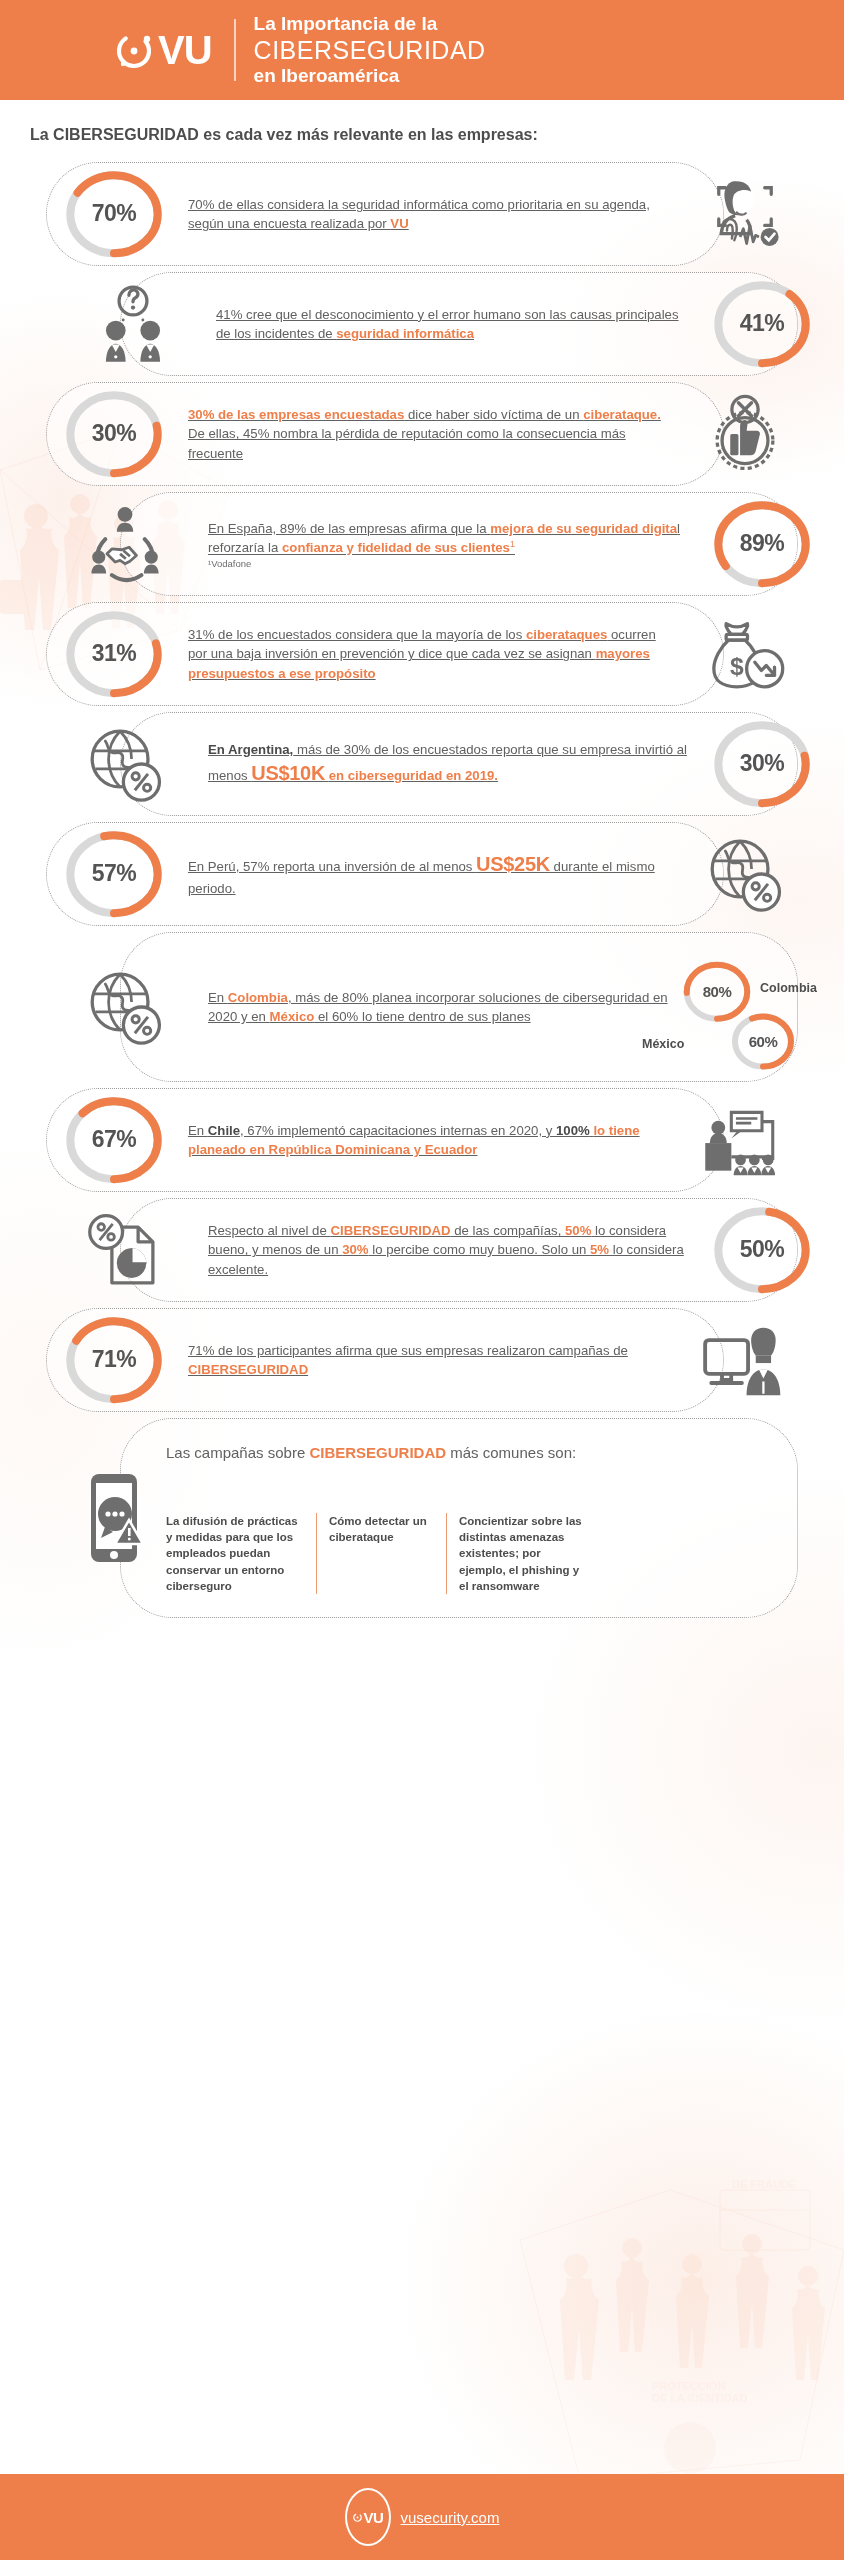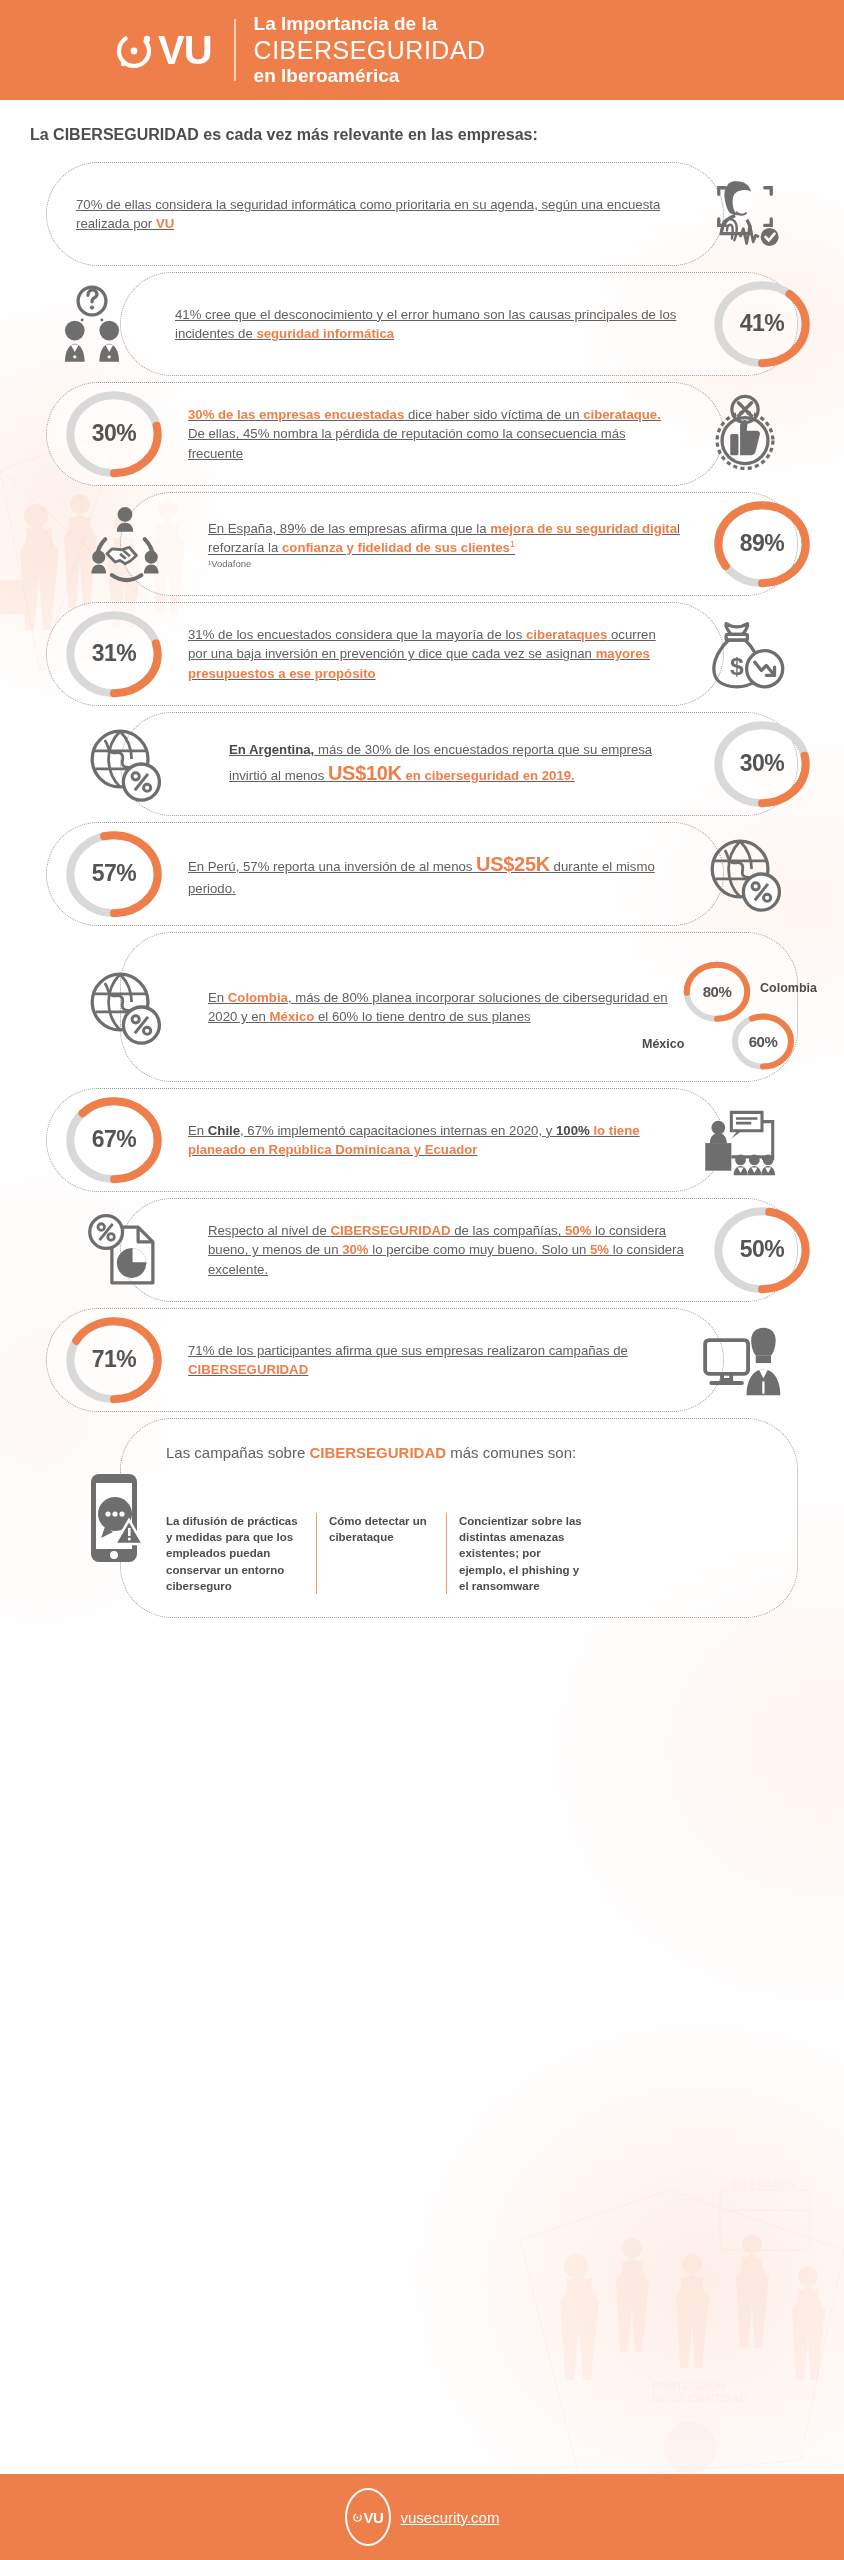--- a/index.html
+++ b/index.html
@@ -154,20 +154,29 @@
     <div class="hl3">en Iberoamérica</div>
   </div>
 </div>
 
 <div class="main">
   <div class="subtitle">La CIBERSEGURIDAD es cada vez más relevante en las empresas:</div>
   <div class="blocks" id="blocks">
       <div class="block">
         <div class="pill left"></div>
         <div class="row" style="padding-left:58px;padding-right:34px;">
+        <div style="width:112px;display:flex;justify-content:center">
+            <div class="donut" style="width:88px;height:98.56px">
+     <svg width="88" height="98.56" viewBox="0 0 88 98.56" preserveAspectRatio="none">
+       <ellipse cx="44" cy="49.28" rx="39" ry="43.68000000000001" fill="none" stroke="#d9d9d9" stroke-width="8"></ellipse>
+       <ellipse cx="44" cy="49.28" rx="39" ry="43.68000000000001" fill="none" stroke="#EE7F4A" stroke-width="8" stroke-linecap="round" stroke-dasharray="171.5309588860027 259.7468805988041" transform="rotate(180 44 49.28) scale(1,-1) translate(0,-98.56)"></ellipse>
+     </svg>
+     <span class="val" style="font-size:23px">70%</span>
+   </div>
+          </div>
         <div style="flex:1;padding:0 18px;">
         <div class="copy">70% de ellas considera la seguridad informática como prioritaria en su agenda, según una encuesta realizada por <span class="o">VU</span></div>
 
       </div>
           <div class="icon" style="width:130px">
             <svg width="92" height="82" viewBox="0 0 100 100">
       <g stroke="#6e6e6e" stroke-width="4" fill="none" stroke-linecap="round">
         <path d="M18 26v-8h8"></path>
                 <path d="M82 26v-8h-8"></path>
                 <path d="M18 56v8h8"></path>
@@ -183,21 +192,21 @@
               </g>
       <path d="M44 78 l4-10 4 18 4-22 4 20 3-8 4 2" stroke="#6e6e6e" stroke-width="3.4" fill="none" stroke-linejoin="round"></path>
       <circle cx="80" cy="78" r="11" fill="#6e6e6e"></circle>
               <path d="M75 78l4 4 7-8" stroke="#fff" stroke-width="3.2" fill="none" stroke-linecap="round"></path>
             </svg>
           </div>
         </div>
       </div>
       <div class="block">
         <div class="pill right"></div>
-        <div class="row" style="padding-left:27px;padding-right:26px;">
+        <div class="row" style="padding-left:68px;padding-right:26px;">
         <div class="icon" style="width:130px">
             <svg width="92" height="82" viewBox="0 0 100 100">
       <circle cx="50" cy="22" r="17" fill="none" stroke="#6e6e6e" stroke-width="4"></circle>
       <path d="M45 15c0-5 4-8 8-6 4 2 4 7 0 9-2 1-3 3-3 5" stroke="#6e6e6e" stroke-width="4" fill="none" stroke-linecap="round"></path>
       <circle cx="50" cy="30" r="2.6" fill="#6e6e6e"></circle>
       <g fill="#6e6e6e">
                 <circle cx="38" cy="45" r="1.8"></circle>
                 <circle cx="34" cy="51" r="1.8"></circle>
                 <circle cx="62" cy="45" r="1.8"></circle>
                 <circle cx="66" cy="51" r="1.8"></circle>
@@ -324,21 +333,21 @@
       <text x="40" y="76" font-family="Liberation Sans, sans-serif" font-size="30" font-weight="bold" fill="#6e6e6e" text-anchor="middle">$</text>
       <circle cx="74" cy="68" r="22" fill="#fff" stroke="#6e6e6e" stroke-width="4"></circle>
       <path d="M62 60l8 10 6-6 10 12" stroke="#6e6e6e" stroke-width="4" fill="none" stroke-linejoin="round" stroke-linecap="round"></path>
       <path d="M86 66v10h-10" stroke="#6e6e6e" stroke-width="4" fill="none" stroke-linecap="round" stroke-linejoin="round"></path>
             </svg>
           </div>
         </div>
       </div>
       <div class="block">
         <div class="pill right"></div>
-        <div class="row" style="padding-left:60px;padding-right:26px;gap:21px;">
+        <div class="row" style="padding-left:60px;padding-right:26px;">
         <div class="icon" style="width:130px">
             <svg width="92" height="82" viewBox="0 0 100 100">
       <circle cx="44" cy="44" r="34" fill="none" stroke="#6e6e6e" stroke-width="4"></circle>
       <path d="M44 10c-10 10-14 22-14 34s4 24 14 34" fill="none" stroke="#6e6e6e" stroke-width="3.4"></path>
       <path d="M44 10c10 10 14 22 14 34" fill="none" stroke="#6e6e6e" stroke-width="3.4"></path>
       <path d="M12 34h64M14 56h42" fill="none" stroke="#6e6e6e" stroke-width="3.4"></path>
       <path d="M26 22c4 6 3 12 8 14s8-2 12 2-2 10 2 14 10 0 12 6" fill="none" stroke="#6e6e6e" stroke-width="3.4" stroke-linecap="round"></path>
       <circle cx="70" cy="72" r="22" fill="#fff" stroke="#6e6e6e" stroke-width="4"></circle>
       <g stroke="#6e6e6e" stroke-width="3.6" fill="none">
                 <circle cx="63" cy="65" r="4.4"></circle>

